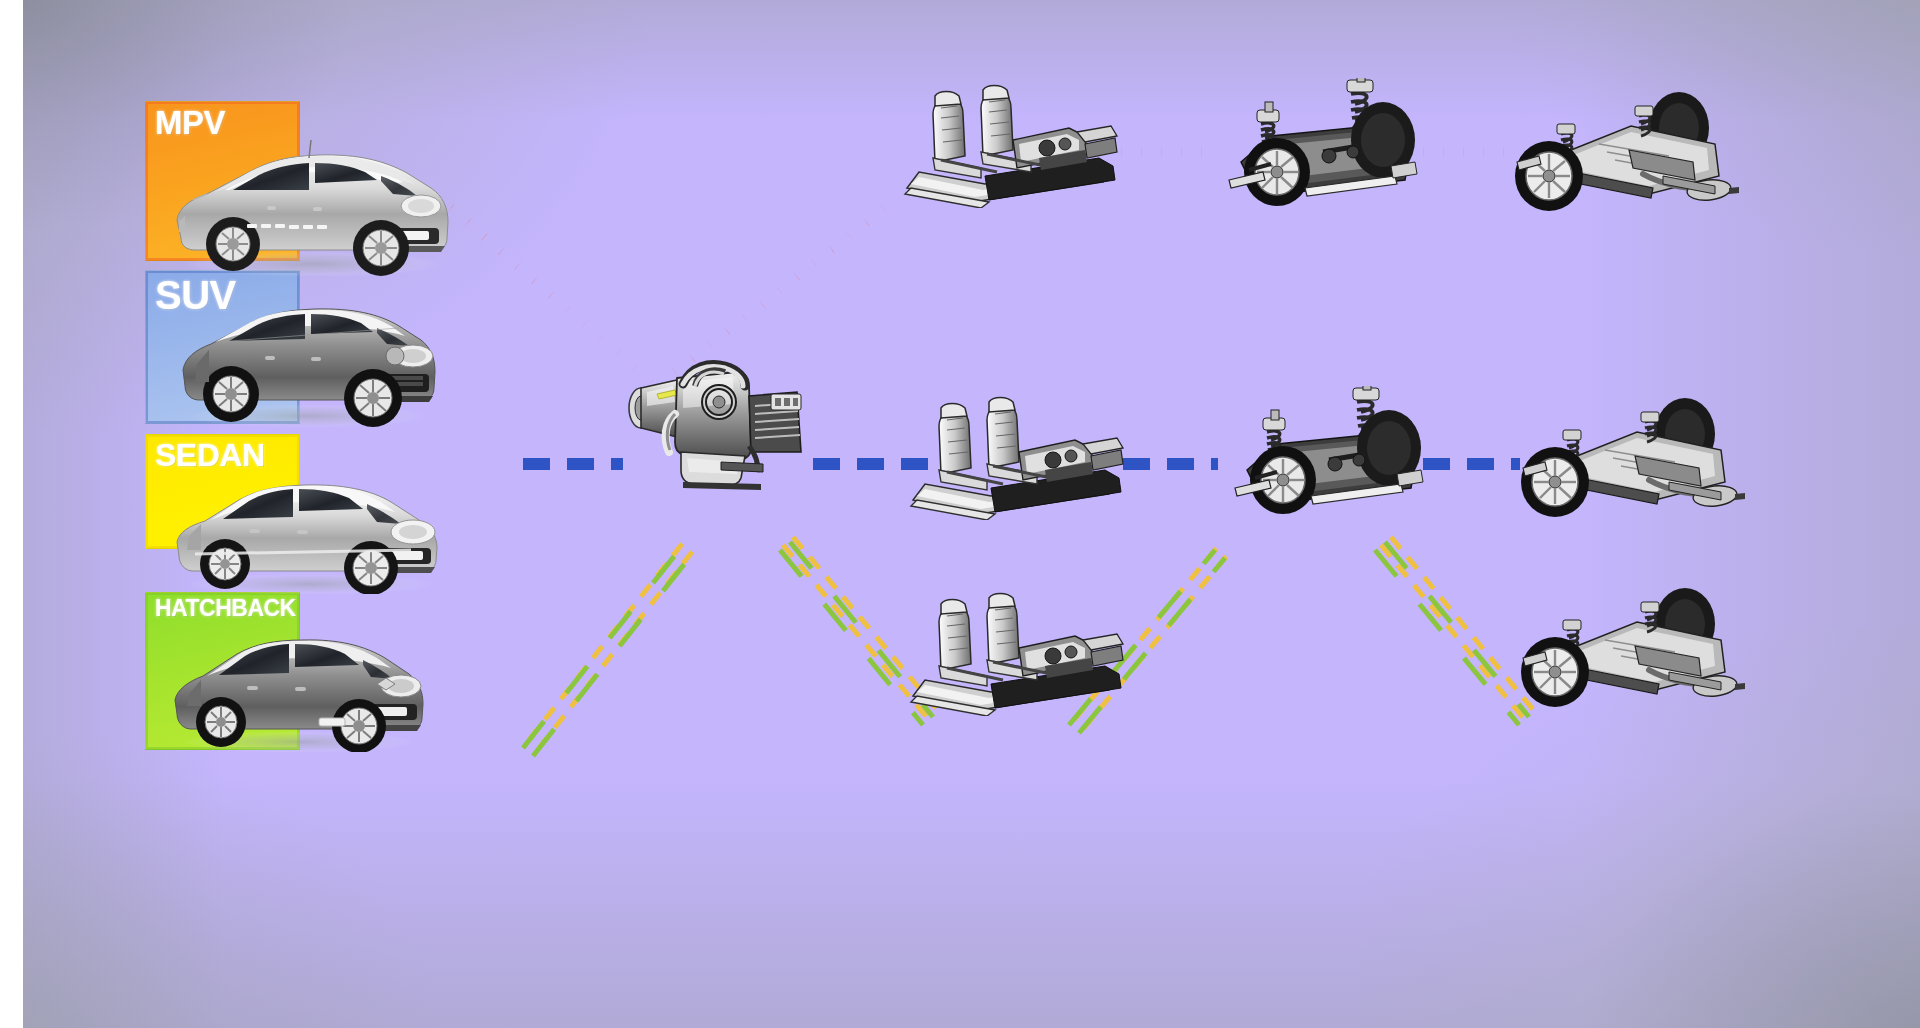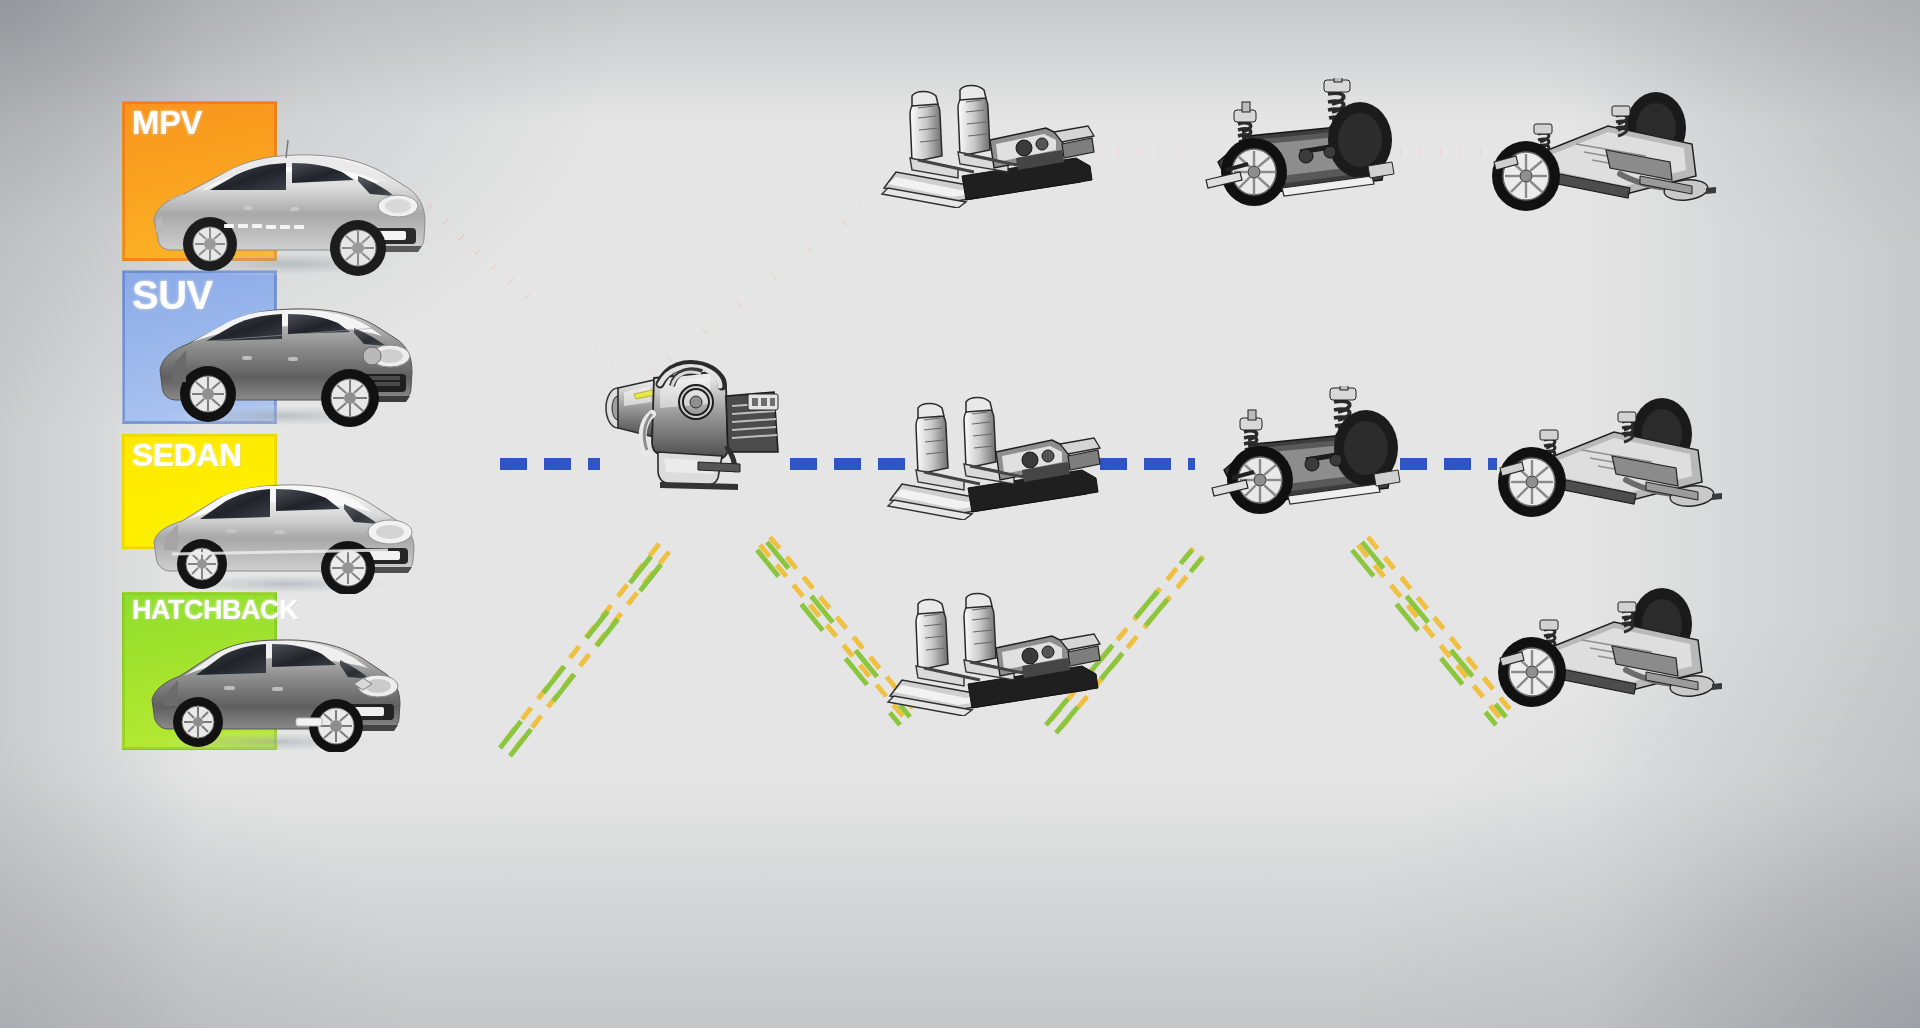--- a/index.html
+++ b/index.html
@@ -7,21 +7,22 @@
   html,body{ width:1920px; height:1028px; overflow:hidden; }
   body{
     font-family:"Liberation Sans", sans-serif;
     background:#ffffff;
     position:relative;
   }
 
   
   #stage{
     position:absolute; inset:0;
-    background:#e5e5e5;
+    background:#c4b5fd;
+    margin-left:23px;
   }
   .vig{ position:absolute; pointer-events:none; }
   .vig-tl{ left:0; top:0; width:620px; height:430px;
     background:radial-gradient(ellipse at 0% 0%, rgba(120,125,130,.55) 0%, rgba(160,165,170,.30) 38%, rgba(255,255,255,0) 72%); }
   .vig-t{ left:0; top:0; width:100%; height:120px;
     background:linear-gradient(to bottom, rgba(150,155,160,.40), rgba(255,255,255,0)); }
   .vig-l{ left:0; top:0; width:200px; height:100%;
     background:linear-gradient(to right, rgba(150,155,160,.35), rgba(255,255,255,0)); }
   .vig-b{ left:0; bottom:0; width:100%; height:250px;
     background:linear-gradient(to top, rgba(150,155,160,.42), rgba(255,255,255,0)); }
@@ -58,21 +59,21 @@
     background:linear-gradient(168deg,#8aaae8 0%, #9cb8ec 50%, #aec6f0 100%);
     box-shadow: inset 0 0 0 2px rgba(76,110,190,.50); }
   #tile-suv .lbl{ font-size:40px; }
   #tile-sedan{ left:122px; top:434px; height:115px;
     background:linear-gradient(168deg,#ffe800 0%, #ffee00 50%, #fff200 100%);
     box-shadow: inset 0 0 0 2px rgba(235,210,0,.55); }
   #tile-sedan .lbl{ font-size:32px; }
   #tile-hatch{ left:122px; top:592px; height:158px;
     background:linear-gradient(168deg,#8ede2c 0%, #a6e42e 50%, #b9ea34 100%);
     box-shadow: inset 0 0 0 2px rgba(130,200,40,.55); }
-  #tile-hatch .lbl{ font-size:27px; }
+  #tile-hatch .lbl{ font-size:23px; }
 
   
   .veh{ position:absolute; }
   .veh svg{ display:block; }
 
   
   .mod{ position:absolute; }
   .mod svg{ display:block; }
   svg.lines{ position:absolute; left:0; top:0; width:1920px; height:1028px;
     pointer-events:none; }

